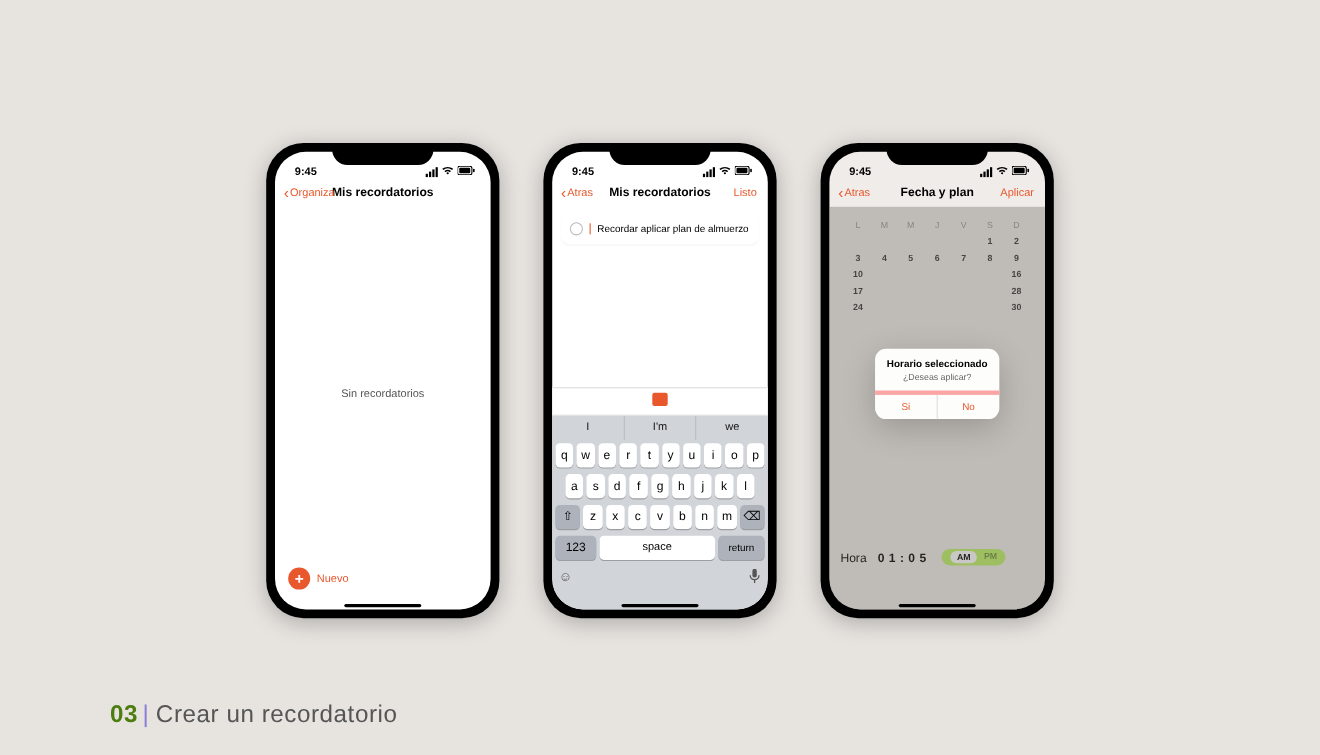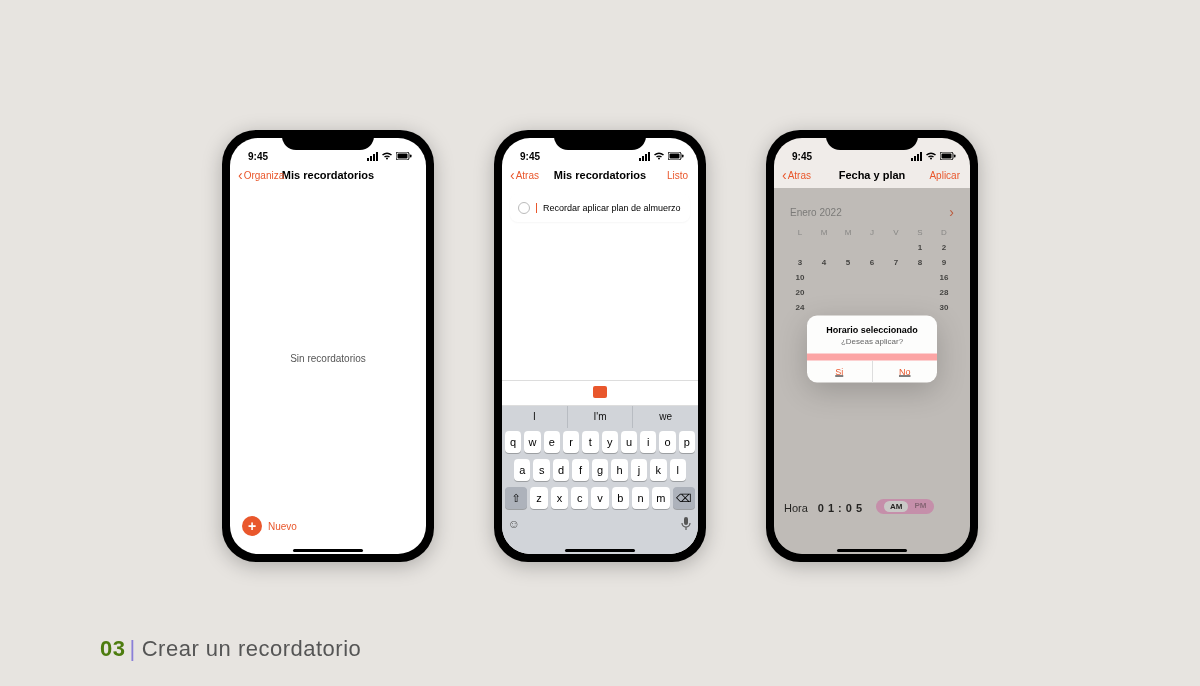--- a/index.html
+++ b/index.html
@@ -10,21 +10,21 @@
     height: 686px;
     position: relative;
   }
   .stage {
     position: absolute;
     top: 130px;
     left: 0;
     right: 0;
     display: flex;
     justify-content: center;
-    gap: 60px;
+    gap: 40px;
   }
   .phone {
     width: 212px;
     height: 432px;
     background: #000;
     border-radius: 34px;
     padding: 8px;
     position: relative;
     box-shadow: 0 4px 20px rgba(0,0,0,.25);
   }
@@ -209,42 +209,42 @@
     bottom:40px; left:10px; right:10px;
     display:flex; align-items:flex-end; gap:10px;
     font-size:11px;
     z-index:2;
   }
   .hora-row .time {
     font-weight:600;
     letter-spacing:4px;
   }
   .ampm {
-    background:#f9a8d4;
+    background:#bef264;
     border-radius:10px;
     padding:2px 8px;
     font-size:8px;
     font-weight:600;
     display:flex; gap:6px;
   }
   .ampm .sel { background:#fff; border-radius:8px; padding:1px 6px; }
   .modal {
     position:absolute;
     top:44%; left:50%;
     transform:translate(-50%,-50%);
-    width:130px;
+    width:113px;
     background:#fdfdfc;
     border-radius:10px;
     z-index:8;
     text-align:center;
     box-shadow:0 8px 30px rgba(0,0,0,.2);
   }
   .modal h4 { font-size:9px; padding:9px 4px 2px; font-weight:600; }
   .modal p { font-size:8px; color:#666; padding-bottom:8px; }
-  .modal .btns { display:flex; border-top:7px solid #fca5a5;text-decoration:underline; }
+  .modal .btns { display:flex; border-top:4px solid #fca5a5; }
   .modal .btns span {
     flex:1; padding:6px 0; font-size:9px; color:#e9572c;
   }
   .modal .btns span:first-child { border-right:1px solid #ddd; }
 
   .caption {
     position:absolute;
     bottom:24px; left:100px;
     font-size:22px;
     color:#555;
@@ -381,20 +381,25 @@
             <span class="key shift">⇧</span>
             <span class="key">z</span>
             <span class="key">x</span>
             <span class="key">c</span>
             <span class="key">v</span>
             <span class="key">b</span>
             <span class="key">n</span>
             <span class="key">m</span>
             <span class="key del">⌫</span>
           </div>
+          <div class="krow">
+            <span class="key mod" style="flex:1.4">123</span>
+            <span class="key space">space</span>
+            <span class="key mod ret">return</span>
+          </div>
           <div class="krow bottom">
             <span class="emoji">☺</span>
             <span style="flex:1"></span>
             <span class="mic">
               <svg width="10" height="14" viewBox="0 0 10 14">
                   <rect x="3" y="0" width="4" height="8" rx="2" fill="#555"></rect>
                   <path d="M1 6a4 4 0 008 0M5 10v3" stroke="#555" fill="none" stroke-width="1.2"></path>
                 </svg>
             </span>
           </div>
@@ -432,24 +437,20 @@
       <div class="navbar">
         <span class="nav-left">
           <span class="chev">‹</span>
           <span>Atras</span>
         </span>
         <span>Fecha y plan</span>
         <span class="nav-right">Aplicar</span>
       </div>
       <div class="content">
         <div class="cal">
-          <div class="cal-head">
-            <span>Enero 2022</span>
-            <span class="arrow">›</span>
-          </div>
           <div class="cal-grid" id="calgrid">
               <span class="dh">L</span>
               <span class="dh">M</span>
               <span class="dh">M</span>
               <span class="dh">J</span>
               <span class="dh">V</span>
               <span class="dh">S</span>
               <span class="dh">D</span>
               <span class="d"></span>
               <span class="d"></span>
@@ -465,21 +466,21 @@
               <span class="d">7</span>
               <span class="d">8</span>
               <span class="d">9</span>
               <span class="d">10</span>
               <span class="d"></span>
               <span class="d"></span>
               <span class="d"></span>
               <span class="d"></span>
               <span class="d"></span>
               <span class="d">16</span>
-              <span class="d">20</span>
+              <span class="d">17</span>
               <span class="d"></span>
               <span class="d"></span>
               <span class="d"></span>
               <span class="d"></span>
               <span class="d"></span>
               <span class="d">28</span>
               <span class="d">24</span>
               <span class="d"></span>
               <span class="d"></span>
               <span class="d"></span>

